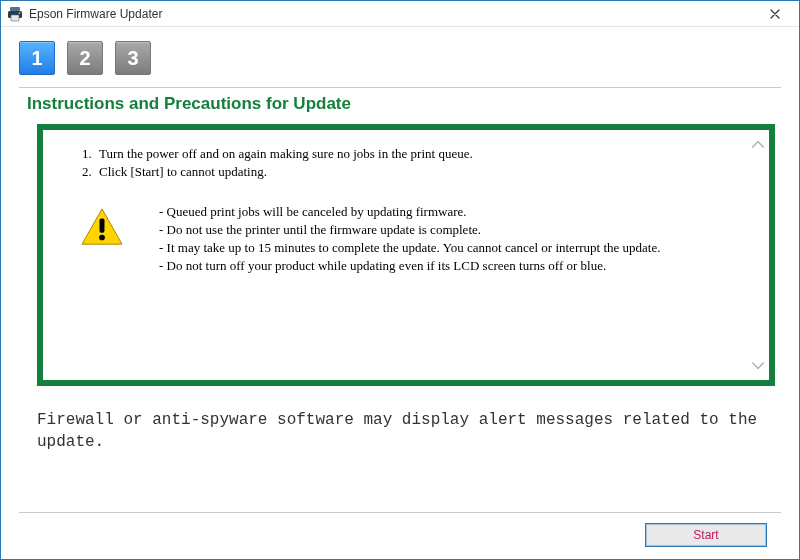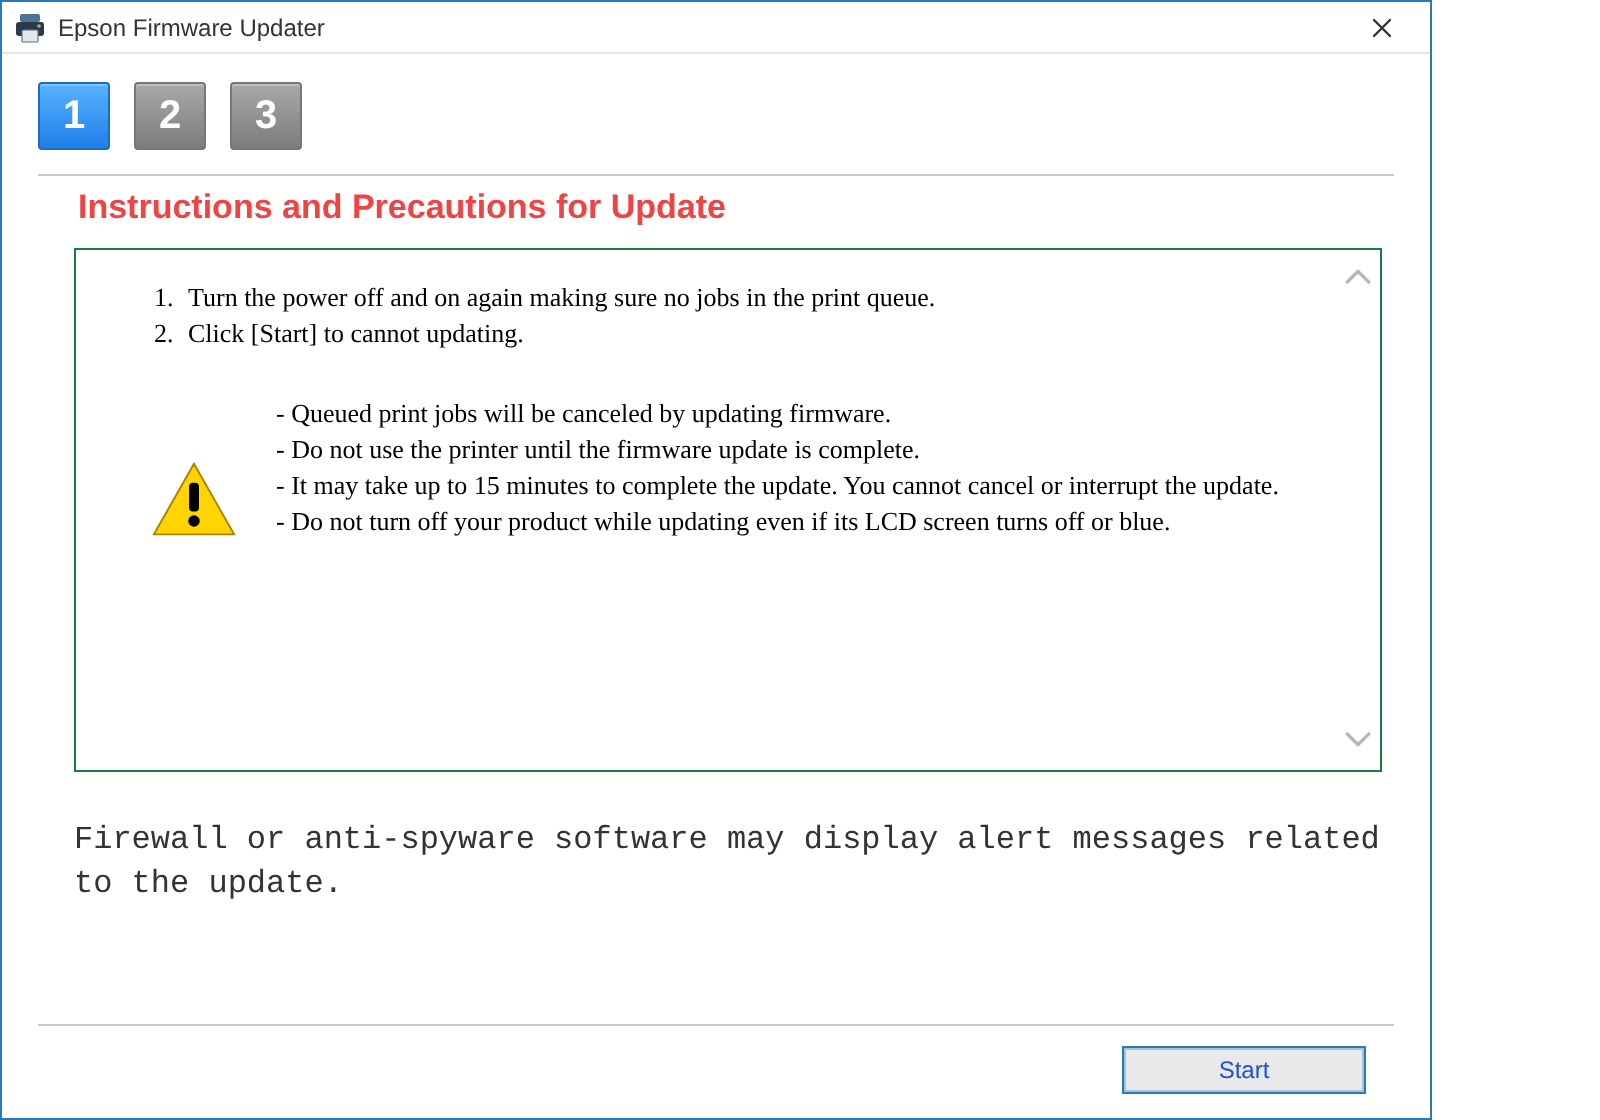--- a/index.html
+++ b/index.html
@@ -7,21 +7,21 @@
   body {
     font-family: "Segoe UI", Tahoma, Arial, sans-serif;
     font-size: 12px;
     background: #fff;
     color: #000;
     width: 800px;
     height: 560px;
     overflow: hidden;
   }
   .window {
-    width: 716px;
+    width: 800px;
     height: 560px;
     border: 1px solid #2a7ab9;
     display: flex;
     flex-direction: column;
     background: #fff;
   }
   .titlebar {
     height: 26px;
     display: flex;
     align-items: center;
@@ -74,48 +74,48 @@
   .step.active {
     background: linear-gradient(#57b3ff, #1f7fe8);
     border-color: #1e6bc7;
   }
 
   .hr { border: 0; border-top: 1px solid #c9c9c9; margin: 0; }
 
   .heading {
     font-size: 17px;
     font-weight: 700;
-    margin: 6px 0 10px 20px;
-    color: #ef4444;
+    margin: 6px 0 10px 8px;
+    color: #15803d;
   }
 
   .instructions-box {
     position: relative;
     margin: 0 6px 0 18px;
     height: 262px;
-    border: 1px solid #15803d;
+    border: 6px solid #15803d;
     padding: 16px 24px 8px 16px;
     overflow: hidden;
     font-family: "Times New Roman", Times, serif;
     font-size: 13px;
     color: #000;
   }
   .instructions-box ol {
     margin: 0 0 24px 0;
     padding-left: 36px;
   }
   .instructions-box ol li {
     margin: 0 0 2px 0;
     padding-left: 4px;
   }
 
   .warning-row {
     display: flex;
-    align-items: flex-end;
-    gap: 18px;
+    align-items: flex-start;
+    gap: 34px;
     margin-left: 20px;
   }
   .warning-icon {
     width: 46px; height: 42px;
     flex: 0 0 46px;
     margin-top: 2px;
   }
   .warning-lines p {
     margin: 0 0 2px 0;
   }
@@ -149,21 +149,21 @@
     padding: 10px 14px 12px 0;
   }
   .btn {
     min-width: 122px;
     height: 24px;
     padding: 0 8px;
     font-size: 12px;
     font-family: "Segoe UI", Tahoma, Arial, sans-serif;
     background: #e9e9e9;
     border: 1px solid #b9b9b9;
-    color: #1d4ed8;
+    color: #be185d;
     cursor: default;
     display: inline-flex;
     align-items: center;
     justify-content: center;
   }
   .btn.primary {
     border: 1px solid #2a7ab9;
     box-shadow: 0 0 0 1px rgba(42,122,185,0.35) inset;
   }
 </style>

